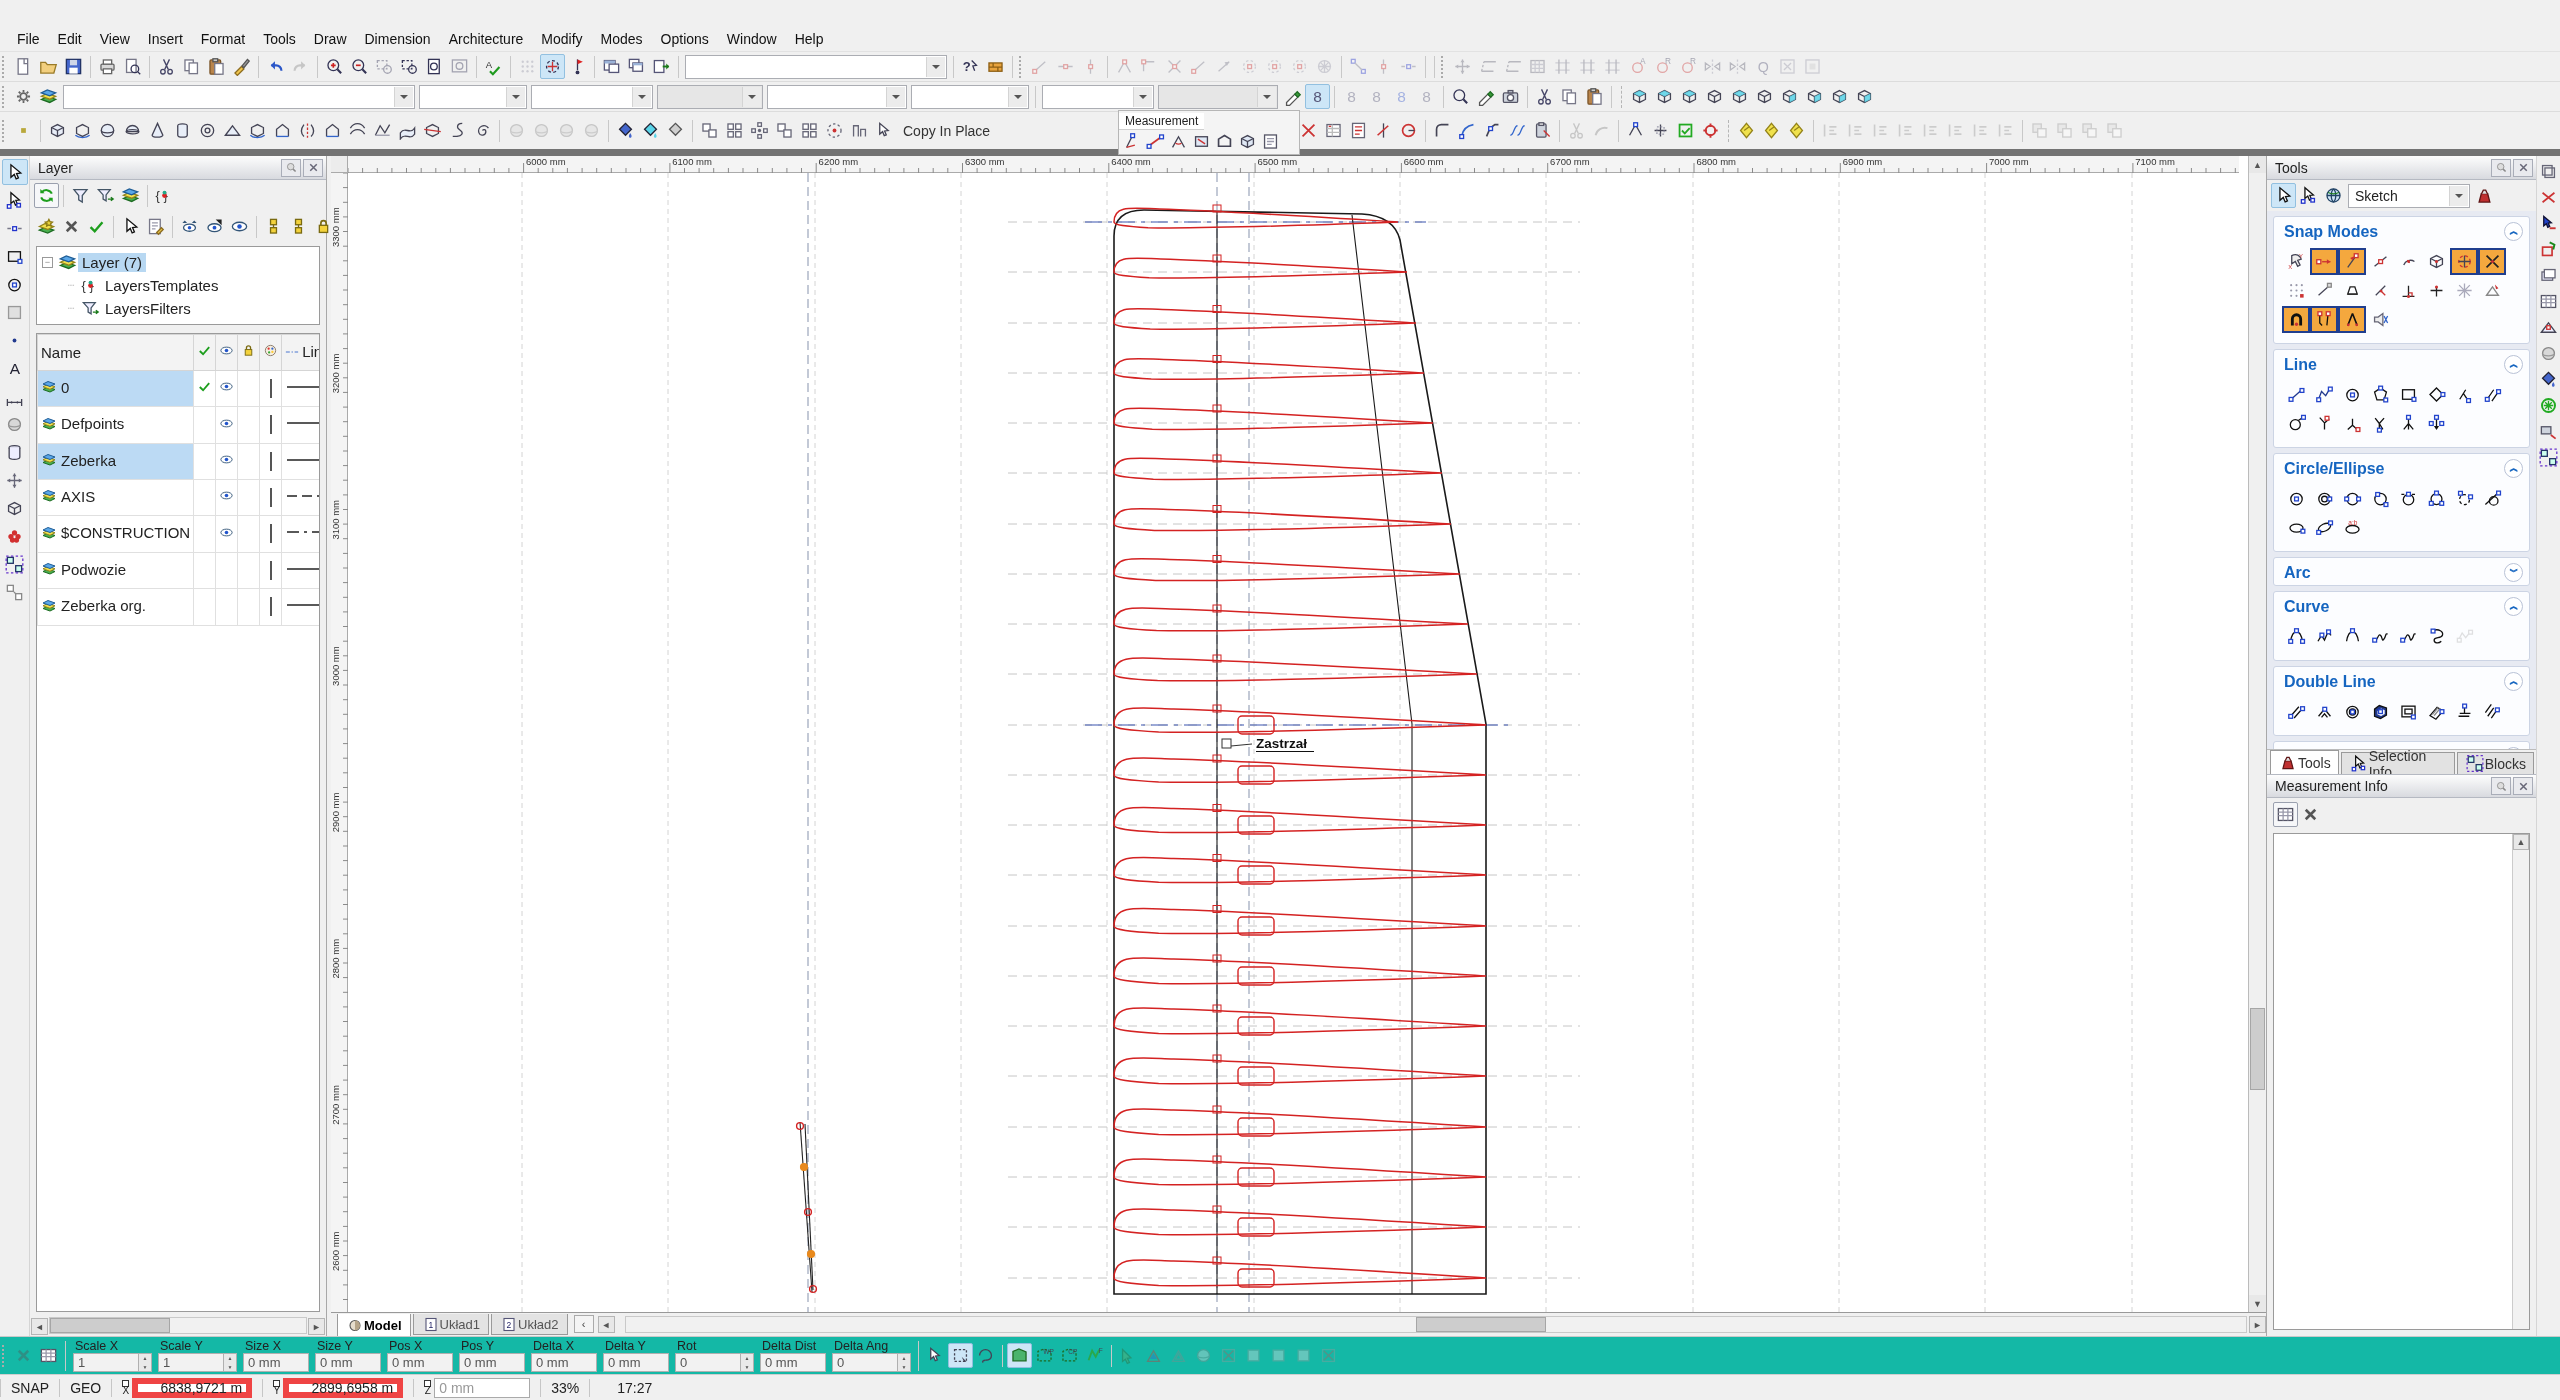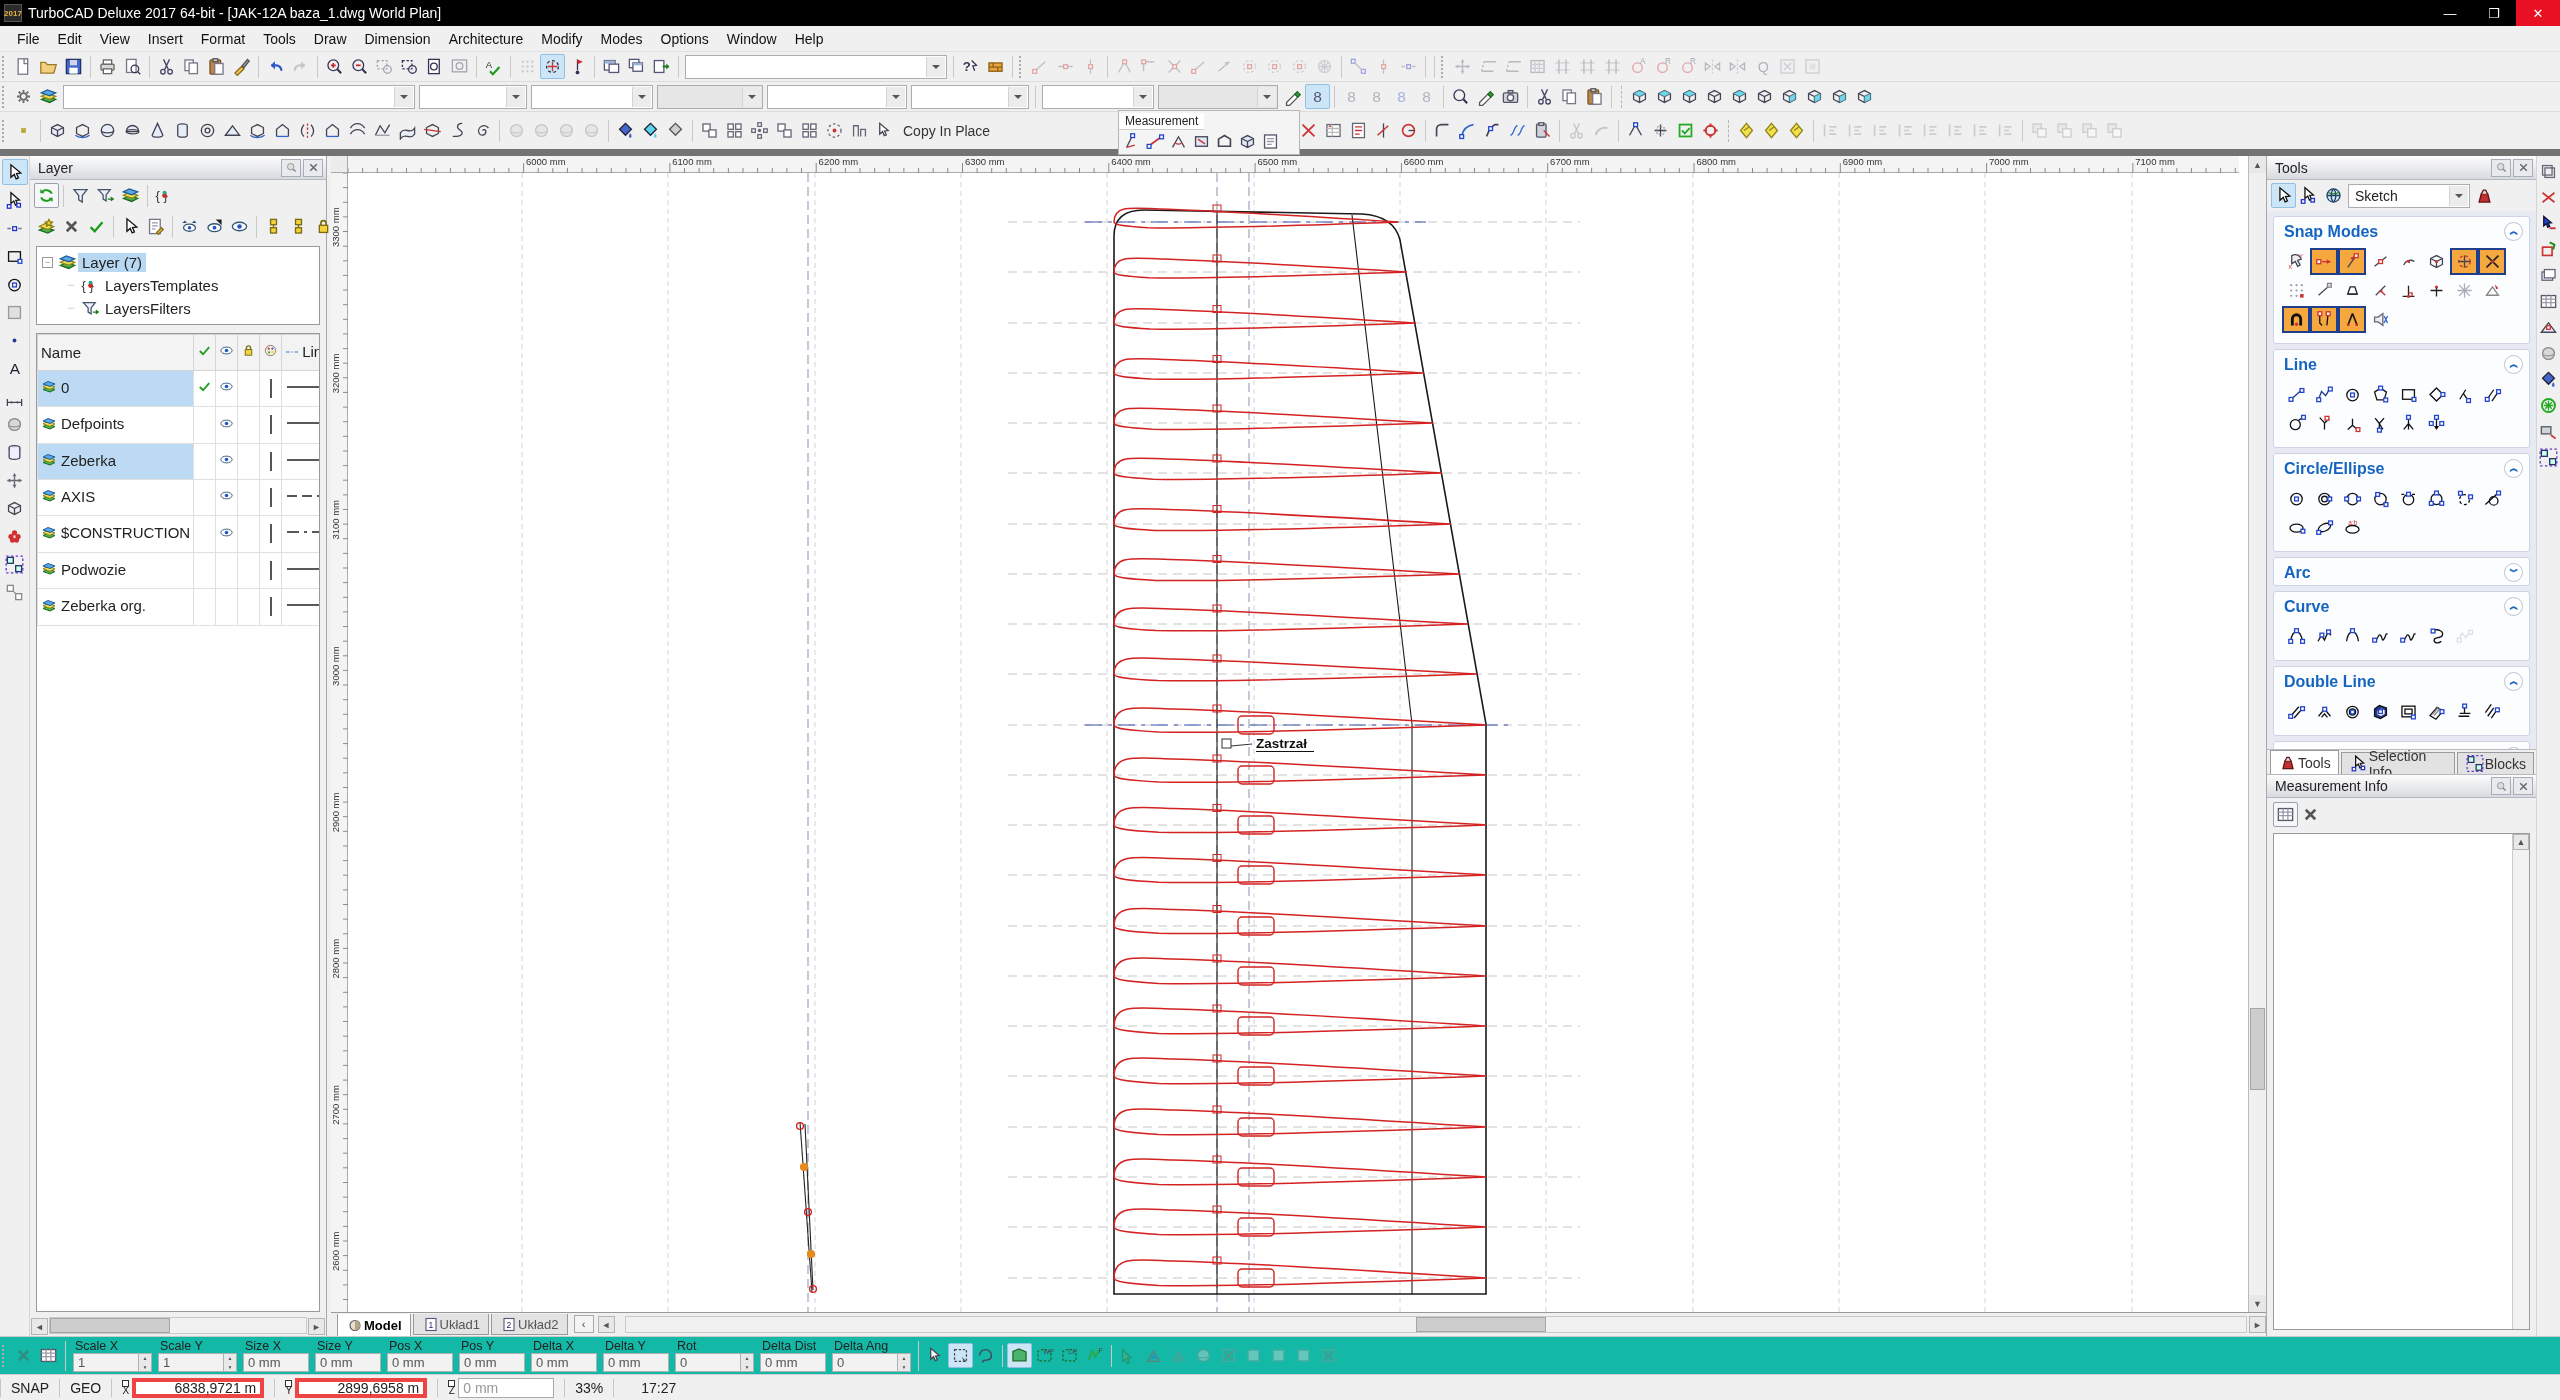--- a/index.html
+++ b/index.html
@@ -117,41 +117,32 @@
 .fld .fl{font-size:12.5px;color:#222;line-height:14px;padding-left:2px}
 .fld .fi{display:flex;align-items:center}
 .fin{width:66px;height:19px;border:1px solid #b0b0b0;background:#f2f2f2;color:#555;font-size:13px;padding:0 4px;
   font-family:"Liberation Sans",sans-serif}
 .spin{width:13px;height:19px;display:flex;flex-direction:column;border:1px solid #b0b0b0;border-left:none}
 .spin div{flex:1;background:#e9e9e9;font-size:5px;color:#555;display:flex;align-items:center;justify-content:center}
 #statusbar{position:absolute;left:0;right:0;bottom:0;height:26px;background:#f0f0f0;border-top:1px solid #cfcfcf;
   display:flex;align-items:center;font-size:14px}
 #statmsg{padding-left:8px;flex:1}
 .stseg{padding:0 10px;border-left:1px solid #c6c6c6;height:18px;display:flex;align-items:center;flex:none}
-.coordbox{width:132px;height:20px;border:4px solid #ef4444;background:#fff;text-align:right;padding:0 4px;font-size:14px;
+.coordbox{width:120px;height:20px;border:6px solid #ef4444;background:#fff;text-align:right;padding:0 4px;font-size:14px;
   display:flex;align-items:center;justify-content:flex-end}
 .coordbox.z{border:1px solid #aaa;color:#999;width:96px;justify-content:flex-start}
 .cl{font-size:11px;margin-right:3px;color:#222;display:flex;flex-direction:column;align-items:center;line-height:8px}
 .cl b{font-size:10px;font-weight:normal}
 .cl i{width:7px;height:7px;border:1px solid #333;background:#fff;font-style:normal}
 </style>
 </head>
 <body>
 
 <div id="root">
 
-  <div id="titlebar">
-    <div id="appicon">2017</div>
-    <span>TurboCAD Deluxe 2017 64-bit - [JAK-12A baza_1.dwg World Plan]</span>
-    <div id="wincontrols">
-      <div class="wbtn">—</div>
-      <div class="wbtn">❐</div>
-      <div class="wbtn close">✕</div>
-    </div>
-  </div>
 
   <div id="menubar">
       <div class="menuitem">File</div>
       <div class="menuitem">Edit</div>
       <div class="menuitem">View</div>
       <div class="menuitem">Insert</div>
       <div class="menuitem">Format</div>
       <div class="menuitem">Tools</div>
       <div class="menuitem">Draw</div>
       <div class="menuitem">Dimension</div>

